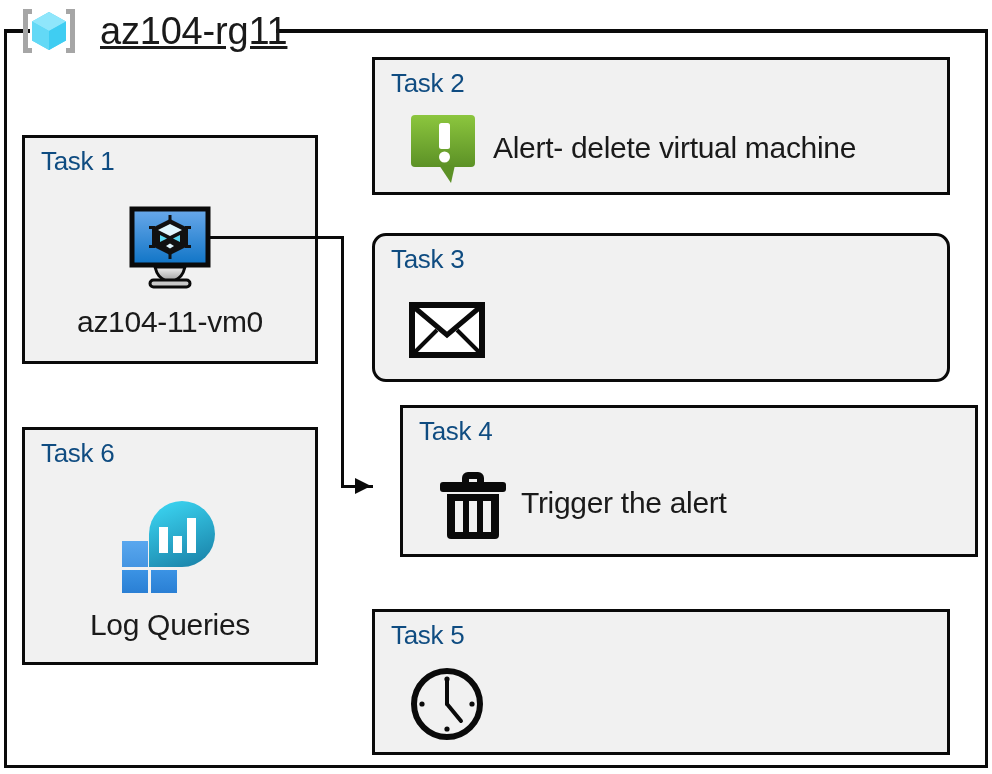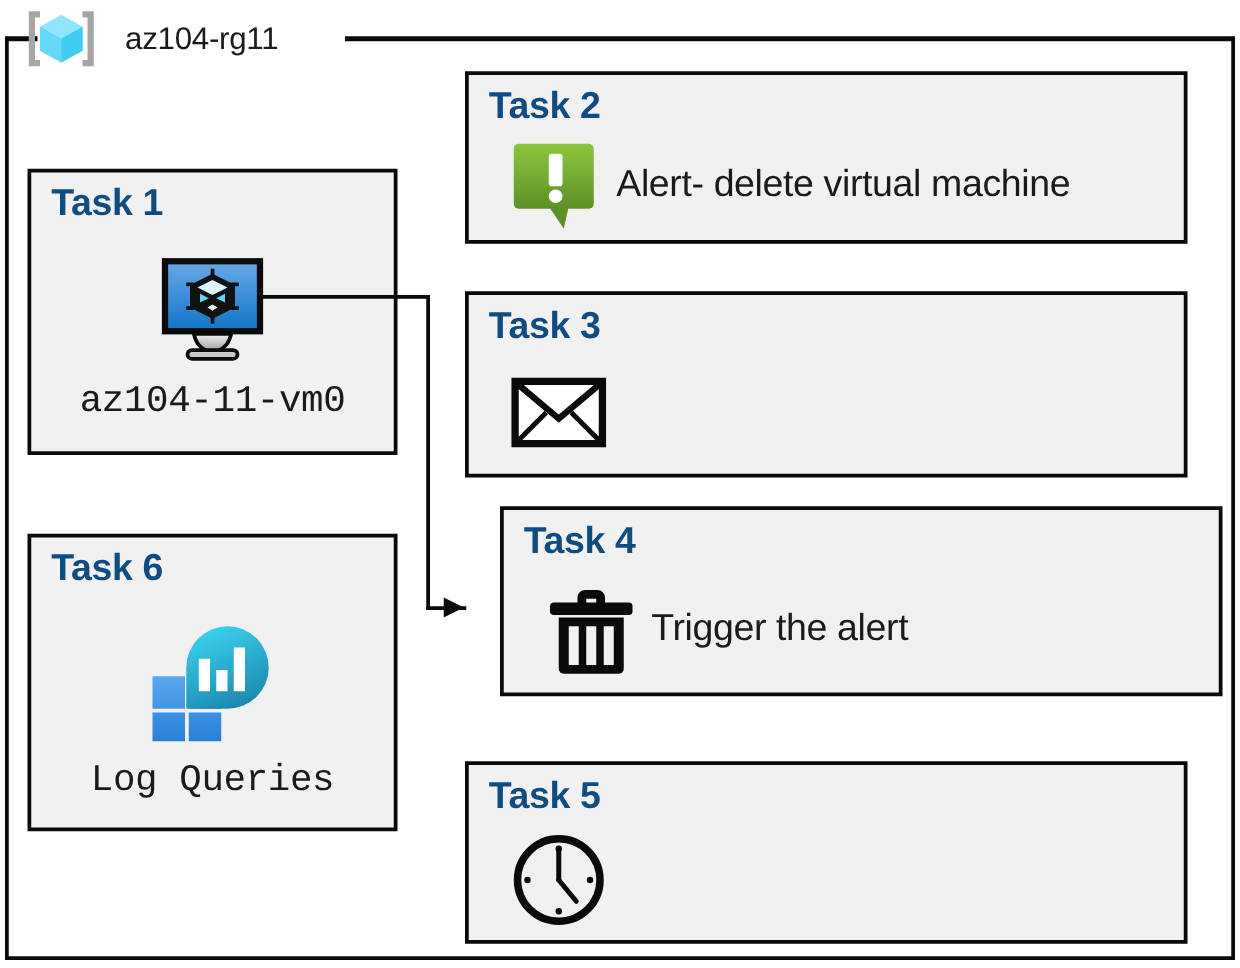--- a/index.html
+++ b/index.html
@@ -58,38 +58,39 @@
     align-items: center;
     height: 58px;
   }
   .rg-icon {
     width: 62px;
     height: 50px;
     position: relative;
     flex: none;
   }
   .rg-label {
-    font-size: 25px;
+    font-size: 38px;
     color: #1a1a1a;
     margin-left: 20px;
     white-space: nowrap;
     letter-spacing: -0.2px;
+    text-decoration: underline;
   }
 
   
   .task-box {
     position: absolute;
     box-sizing: border-box;
     background: #f1f1f1;
     border: 3px solid #0a0a0a;
   }
   .task-title {
     position: absolute;
-    font-size: 30px;
-    font-weight: bold;
+    font-size: 26px;
+    font-weight: normal;
     color: #0f4c81;
     letter-spacing: -0.3px;
     left: 16px;
     top: 8px;
   }
   .task-body-text {
     font-size: 30px;
     color: #1a1a1a;
     white-space: nowrap;
     letter-spacing: -0.3px;
@@ -103,21 +104,20 @@
   .box-left .v-stack {
     position: absolute;
     left: 0;
     top: 44px;
     width: 100%;
     height: calc(100% - 44px);
     display: flex;
     flex-direction: column;
     align-items: center;
     justify-content: center;
-    font-family: Liberation Mono, monospace;
   }
   .box-left .task-body-text {
     margin-top: 14px;
   }
 
   
   .box-right {
     left: 372px;
     width: 578px;
   }
@@ -128,21 +128,21 @@
     right: 10px;
     bottom: 0;
     display: flex;
     align-items: center;
     gap: 12px;
   }
 
   #task1 { top: 135px; height: 229px; }
   #task6 { top: 427px; height: 238px; }
   #task2 { top: 57px;  height: 138px; }
-  #task3 { top: 233px; height: 149px; }
+  #task3 { top: 233px; height: 149px; border-radius: 14px; }
   #task4 { top: 405px; height: 152px; margin-left: 28px; }
   #task5 { top: 609px; height: 146px; }
 
   
   .conn-h1 {
     position: absolute;
     left: 206px;
     top: 236px;
     width: 138px;
     height: 3px;

